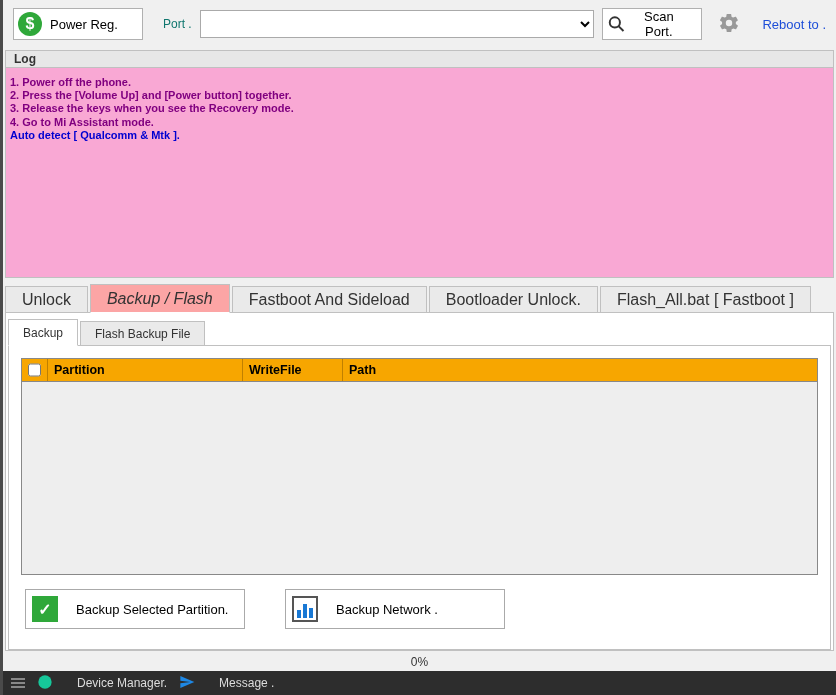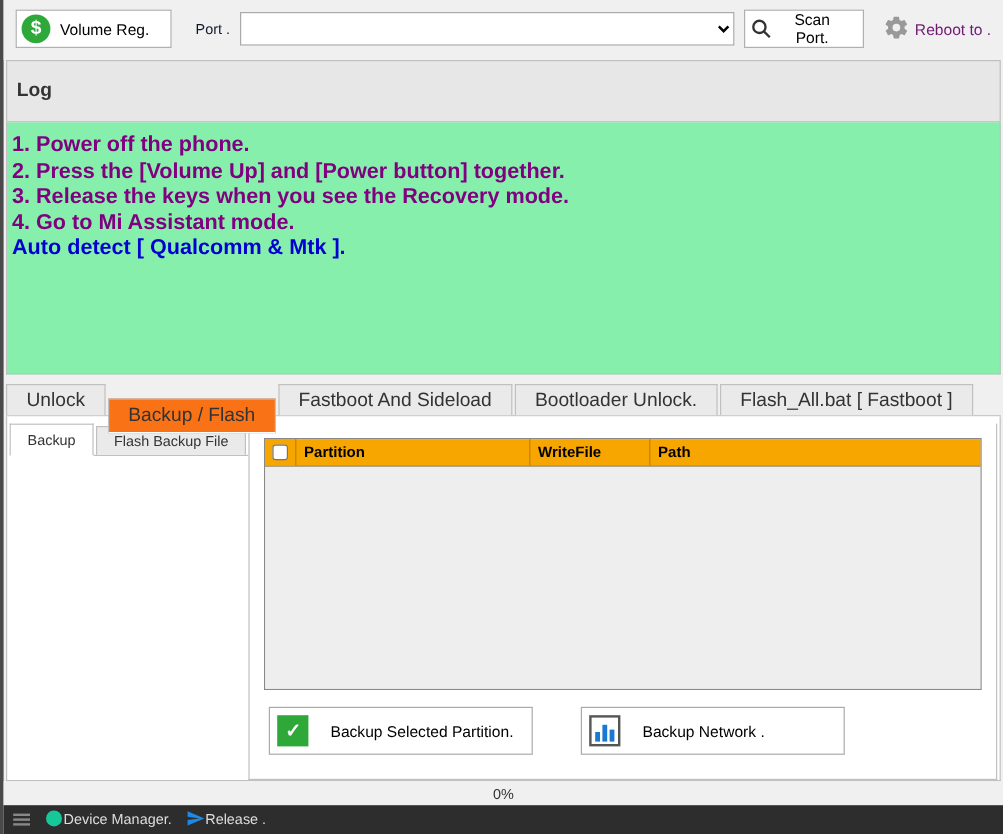--- a/index.html
+++ b/index.html
@@ -48,21 +48,21 @@
   background: #2fa83a;
   color: #fff;
   display: flex;
   align-items: center;
   justify-content: center;
   font-weight: bold;
   font-size: 16px;
 }
 .port-label {
   font-size: 12px;
-  color: #0f172a;
+  color: #0f766e;
   margin-left: 12px;
 }
 .port-select {
   flex: 1;
   height: 28px;
   border: 1px solid #aaa;
   background: #fff;
   padding: 0 6px;
   font-size: 12px;
 }
@@ -73,46 +73,46 @@
 }
 .search-icon {
   width: 20px;
   height: 20px;
   position: relative;
 }
 .search-icon svg { width: 100%; height: 100%; }
 .reboot-btn {
   display: flex;
   align-items: center;
-  gap: 4px;
+  gap: 22px;
   padding: 4px 0 4px 8px;
-  color: #701a75;
+  color: #1d4ed8;
   font-size: 13px;
   height: 32px;
 }
 .gear-icon svg { width: 22px; height: 22px; }
 
 .log-section {
   margin: 0 2px 6px 2px;
 }
 .log-header {
   background: #e7e7e7;
   border: 1px solid #c0c0c0;
-  padding: 16px 8px;
+  padding: 1px 8px;
   font-weight: bold;
-  font-size: 16px;
+  font-size: 12px;
   color: #333;
 }
 .log-body {
-  background: #86efac;
+  background: #f9a8d4;
   border: 1px solid #c0c0c0;
   border-top: none;
   padding: 8px 4px;
   height: 210px;
-  font-size: 18px;
+  font-size: 11px;
   font-weight: bold;
   line-height: 1.2;
 }
 .log-line { padding: 0; }
 .instr { color: #800080; }
 .auto-detect { color: #0000d0; }
 
 .main-tabs {
   display: flex;
   border-bottom: 1px solid #c0c0c0;
@@ -127,35 +127,36 @@
   background: #eaeaea;
   font-size: 16px;
   color: #333;
   cursor: pointer;
   margin-right: 2px;
   height: 26px;
   display: flex;
   align-items: center;
 }
 .main-tab.active {
-  background: #f97316;
+  background: #fca5a5;
   height: 29px;
   border-bottom: 1px solid #fff;
   position: relative;
-  top: 15px;
+  top: 1px;
+  font-style: italic;
 }
 .main-tab-content {
   background: #fff;
   margin: 0 2px;
   border: 1px solid #c0c0c0;
   border-top: none;
   padding: 6px 2px 0 2px;
   flex: 1;
   display: flex;
-  flex-direction: row;
+  flex-direction: column;
 }
 .sub-tabs {
   display: flex;
   border-bottom: 1px solid #c0c0c0;
   align-items: flex-end;
   height: 27px;
 }
 .sub-tab {
   padding: 5px 14px;
   border: 1px solid #c0c0c0;
@@ -284,31 +285,31 @@
   height: 24px;
 }
 .menu-ic {
   display:flex;
   flex-direction:column;
   gap:2px;
 }
 .menu-ic div{width:14px;height:2px;background:#888;}
 .dev-ic svg{width:16px;height:16px;}
 .msg-ic svg{width:16px;height:16px;}
-.footer-item{display:flex;align-items:center;gap:0;cursor:pointer;}
+.footer-item{display:flex;align-items:center;gap:24px;cursor:pointer;}
 </style>
 </head>
 <body>
 
 <div class="app-container">
 
   <div class="toolbar">
     <button class="toolbar-btn check-reg-btn">
       <span class="dollar-icon">$</span>
-      <span>Volume Reg.</span>
+      <span>Power Reg.</span>
     </button>
     <span class="port-label">Port .</span>
     <select class="port-select"></select>
     <button class="toolbar-btn scan-port-btn">
       <span class="search-icon">
         <svg viewBox="0 0 24 24" fill="none" stroke="#333" stroke-width="2.5">
             <circle cx="10" cy="10" r="6.5"></circle>
             <line x1="15" y1="15" x2="21" y2="21"></line>
           </svg>
       </span>
@@ -394,17 +395,17 @@
           </svg>
       </span>
       <span>Device Manager.</span>
     </span>
     <span class="footer-item">
       <span class="msg-ic">
         <svg viewBox="0 0 24 24" fill="#1e88e5">
             <path d="M2 21l21-9L2 3v7l15 2-15 2z"></path>
           </svg>
       </span>
-      <span>Release .</span>
+      <span>Message .</span>
     </span>
   </div>
 
 </div>
 
 </body></html>

